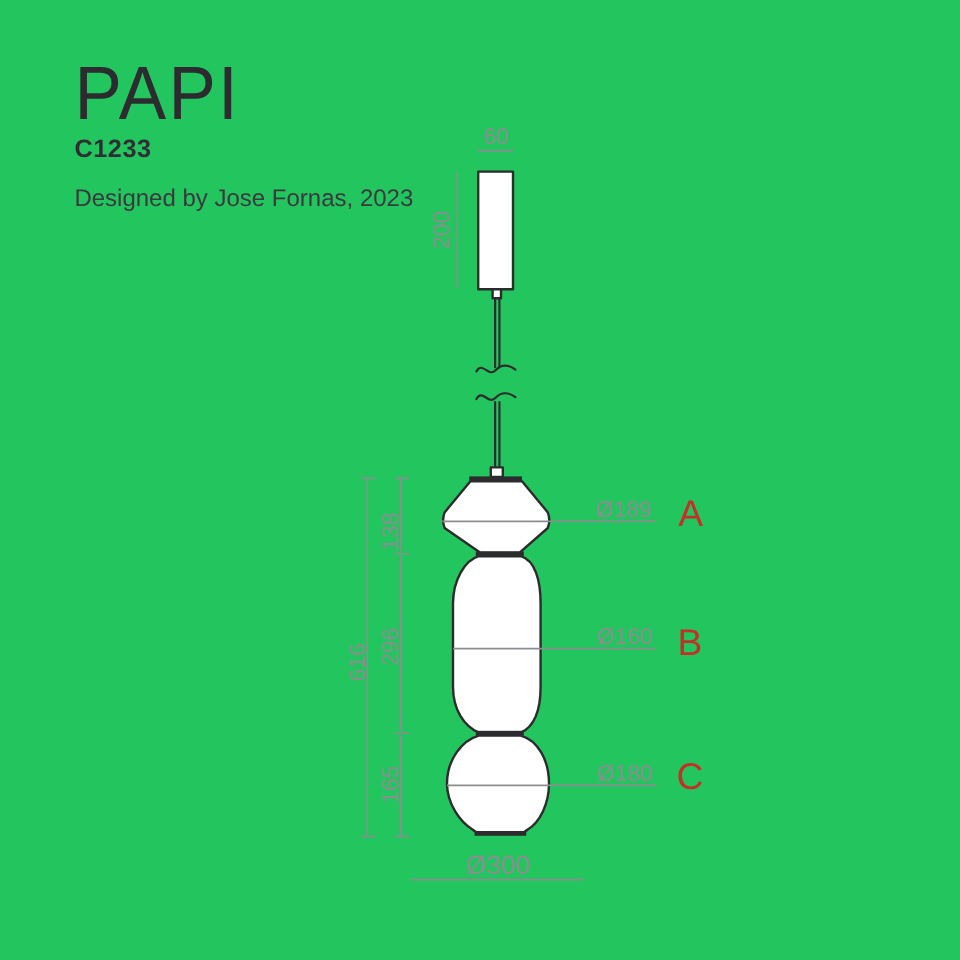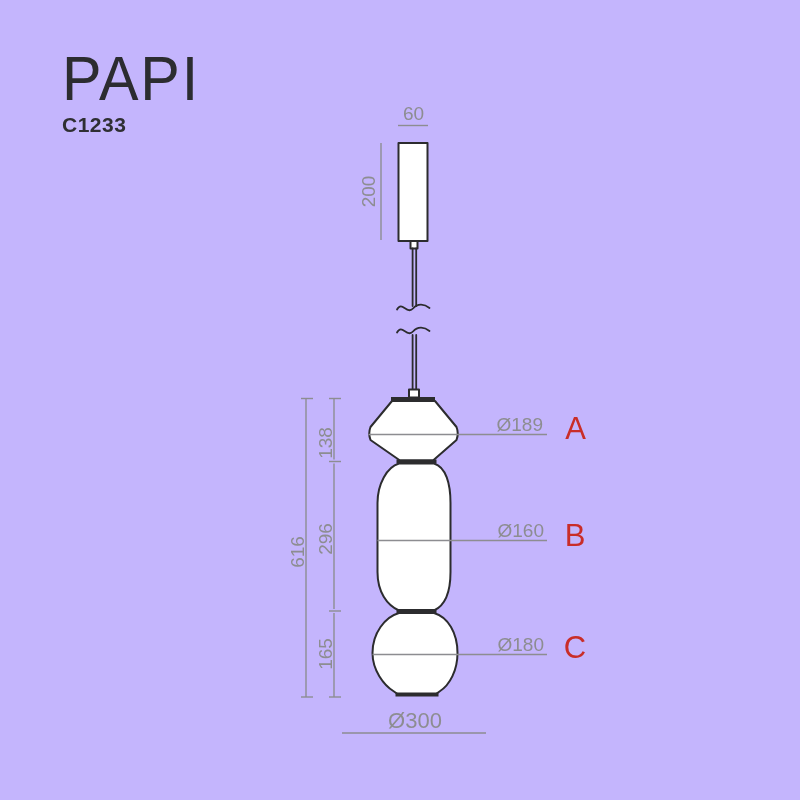--- a/index.html
+++ b/index.html
@@ -8,21 +8,21 @@
     width: 800px;
     height: 800px;
     background: #ffffff;
     font-family: "Liberation Sans", sans-serif;
   }
   #stage {
     position: relative;
     width: 800px;
     height: 800px;
     overflow: hidden;
-    background: #c4b5fd;
+    background: #22c55e;
   }
   .hdr { position: absolute; left: 62px; color: #2d2d31; }
   .hdr-title {
     top: 48px;
     font-size: 63px;
     font-weight: 200;
     letter-spacing: 2px;
     line-height: 60px;
     transform: scaleX(0.94);
     transform-origin: left top;
@@ -50,20 +50,21 @@
   .dim-text-lg{ fill: #8d8d91; font-size: 22px; }
   .red-label  { fill: #c92d28; font-size: 31px; }
 </style>
 </head>
 <body>
 
 <div id="stage">
 
   <div class="hdr hdr-title">PAPI</div>
   <div class="hdr hdr-model">C1233</div>
+  <div class="hdr hdr-byline">Designed by Jose Fornas, 2023</div>
 
   <svg width="800" height="800" viewBox="0 0 800 800">
 
     <line class="dim-line" x1="398" y1="125.5" x2="428" y2="125.5"></line>
     <text class="dim-text" x="413.5" y="120" text-anchor="middle">60</text>
 
     <line class="dim-line" x1="381" y1="143" x2="381" y2="240"></line>
     <text class="dim-text" x="374.5" y="191.5" text-anchor="middle" transform="rotate(-90 374.5 191.5)">200</text>
 
     <rect class="outline" x="398.5" y="143" width="29" height="98"></rect>

